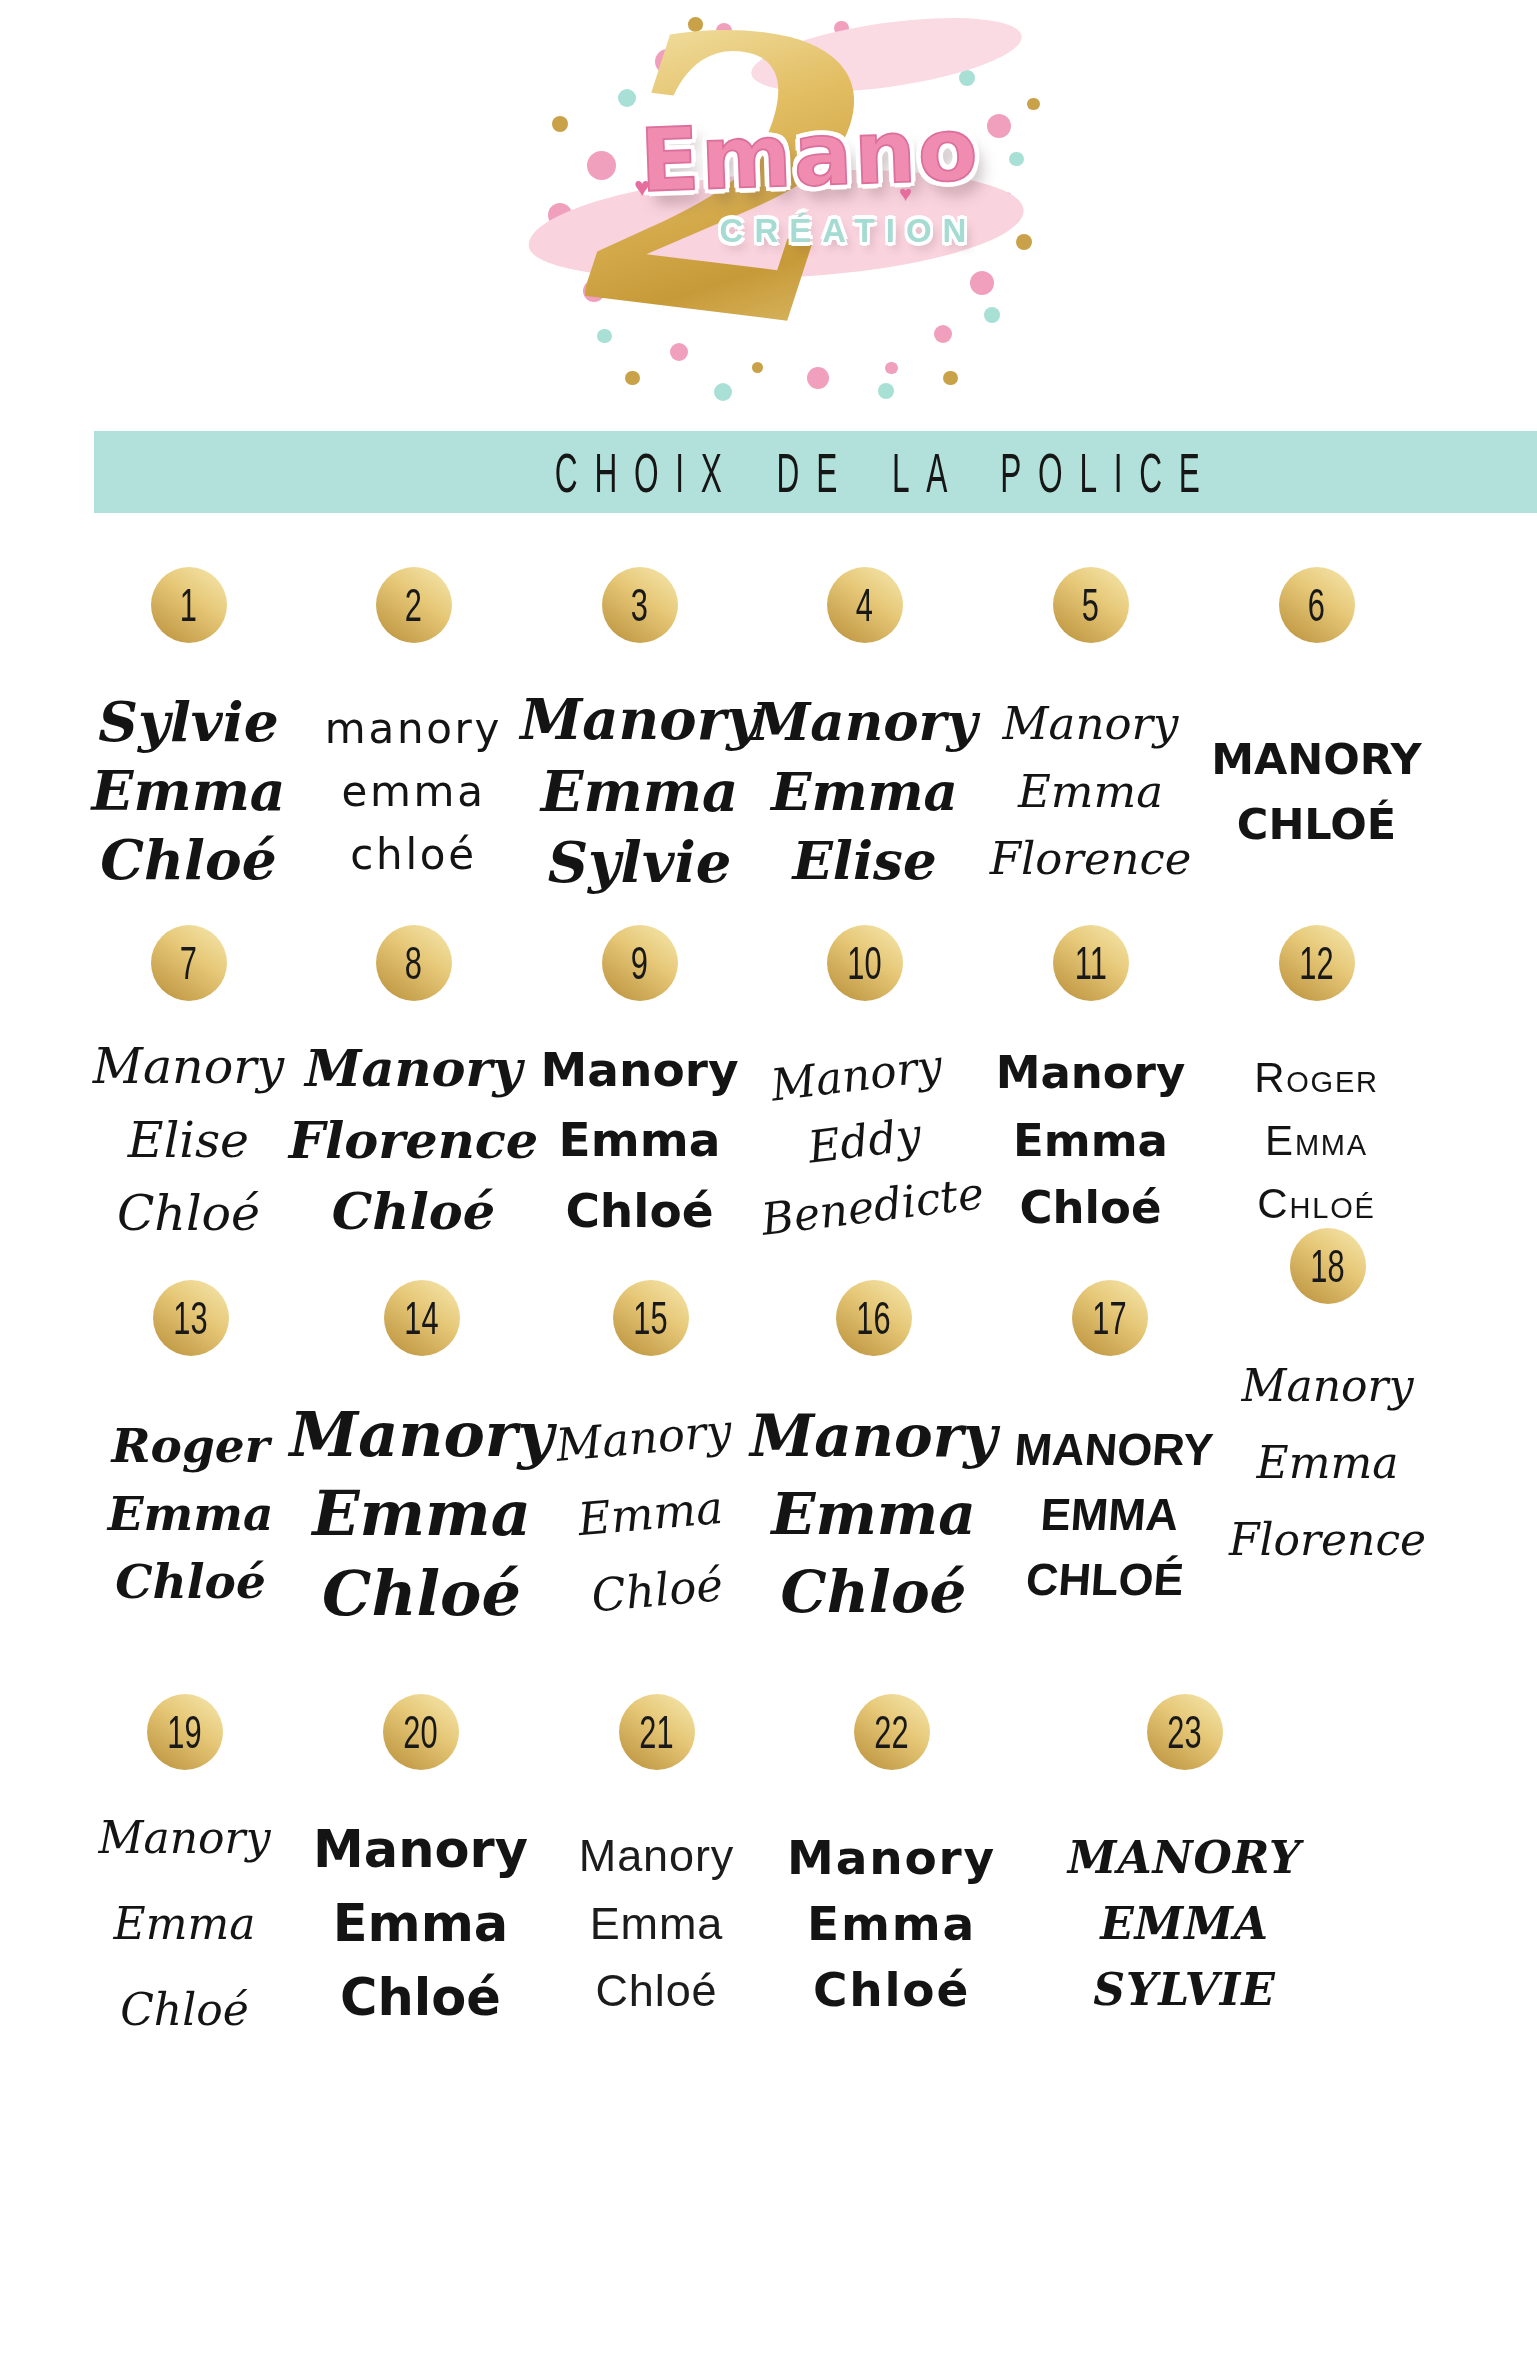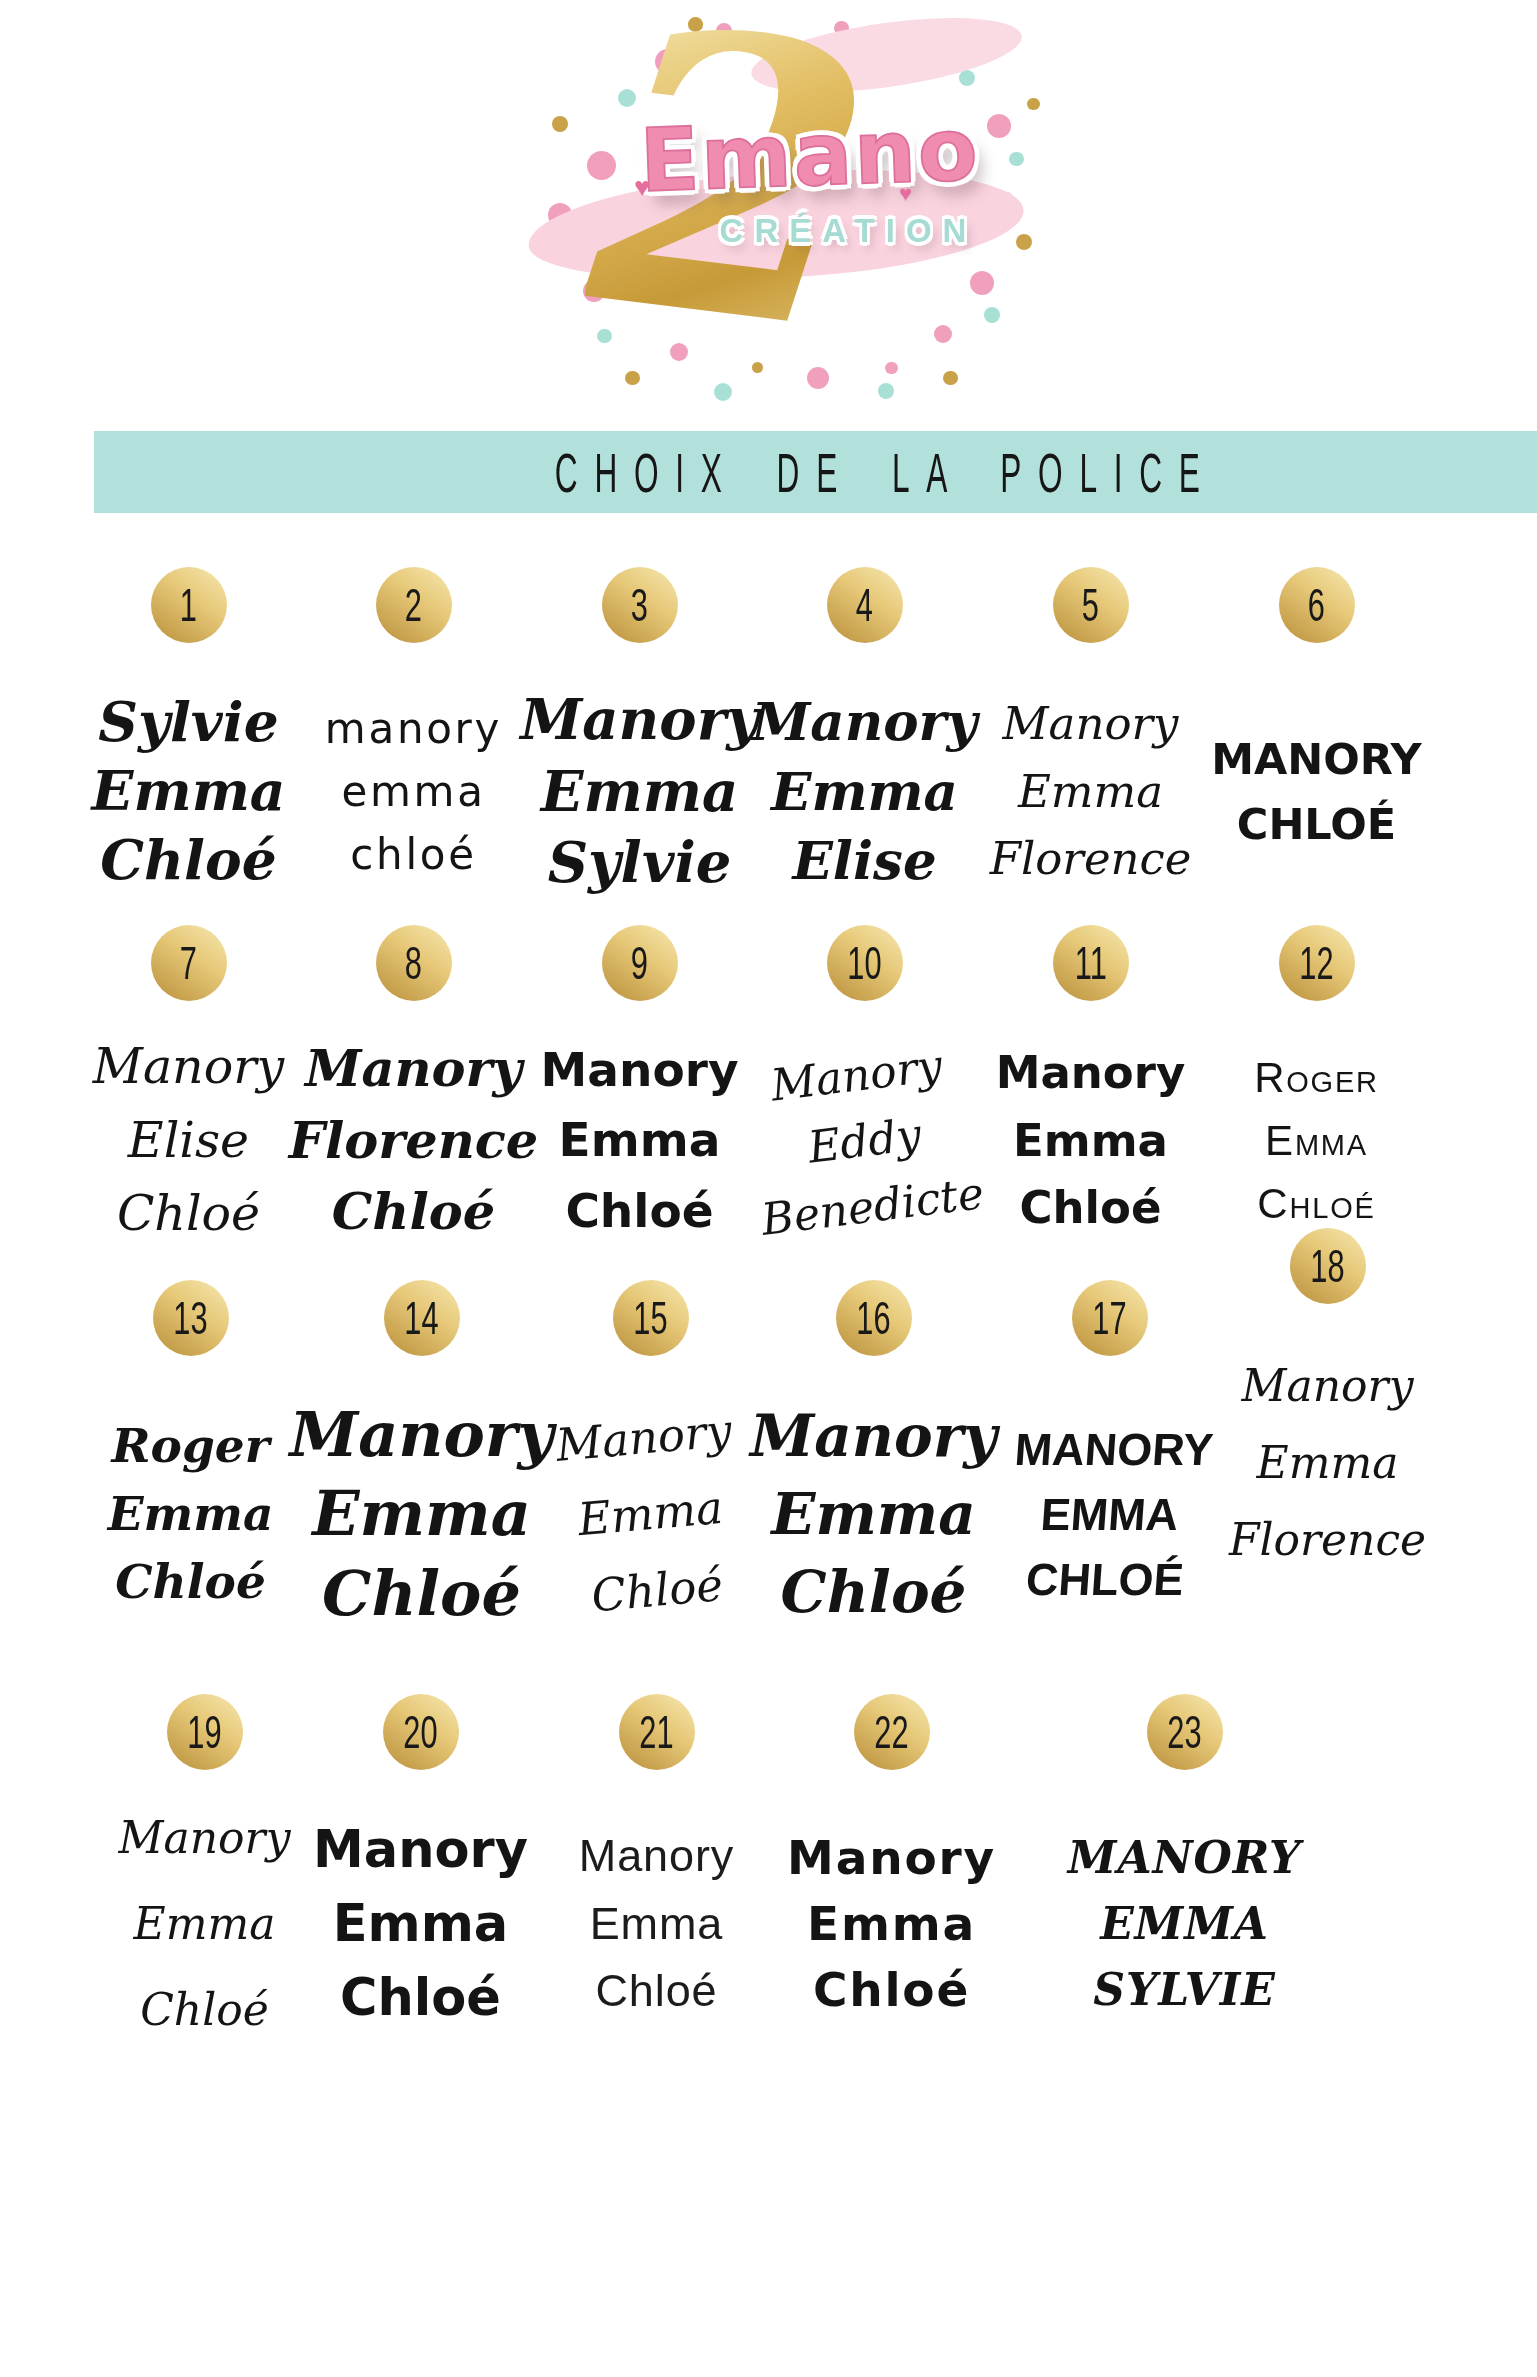--- a/index.html
+++ b/index.html
@@ -302,21 +302,21 @@
       <div class="cell" style="left: 1182px; top: 1228px;">
         <div class="badge">
           <span class="num">18</span>
         </div>
         <div class="sample s-signature-thin" style="margin-top: 3.6px; height: 309px;">
           <div class="line">Manory</div>
           <div class="line">Emma</div>
           <div class="line">Florence</div>
         </div>
       </div>
-      <div class="cell" style="left: 59px; top: 1694px;">
+      <div class="cell" style="left: 39px; top: 1694px;">
         <div class="badge">
           <span class="num">19</span>
         </div>
         <div class="sample s-calligraphy" style="margin-top: 8.2px; height: 291px;">
           <div class="line">Manory</div>
           <div class="line">Emma</div>
           <div class="line">Chloé</div>
         </div>
       </div>
       <div class="cell" style="left: 275px; top: 1694px;">

